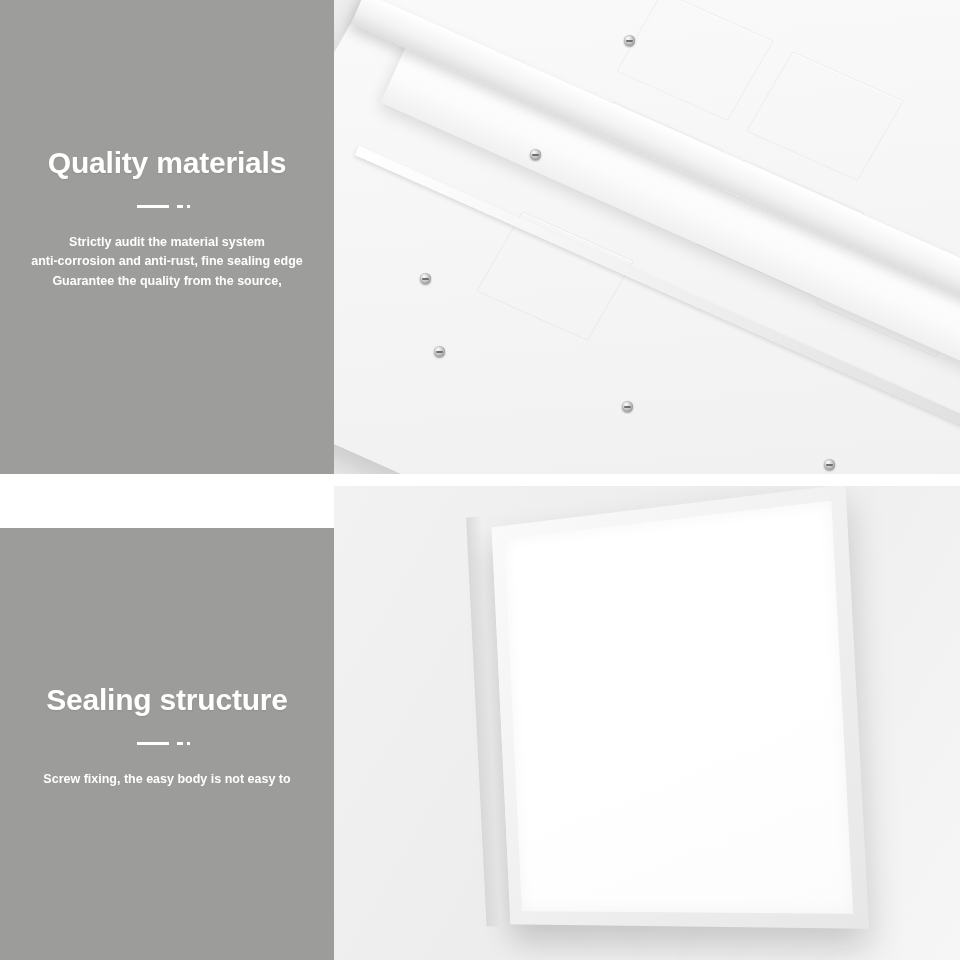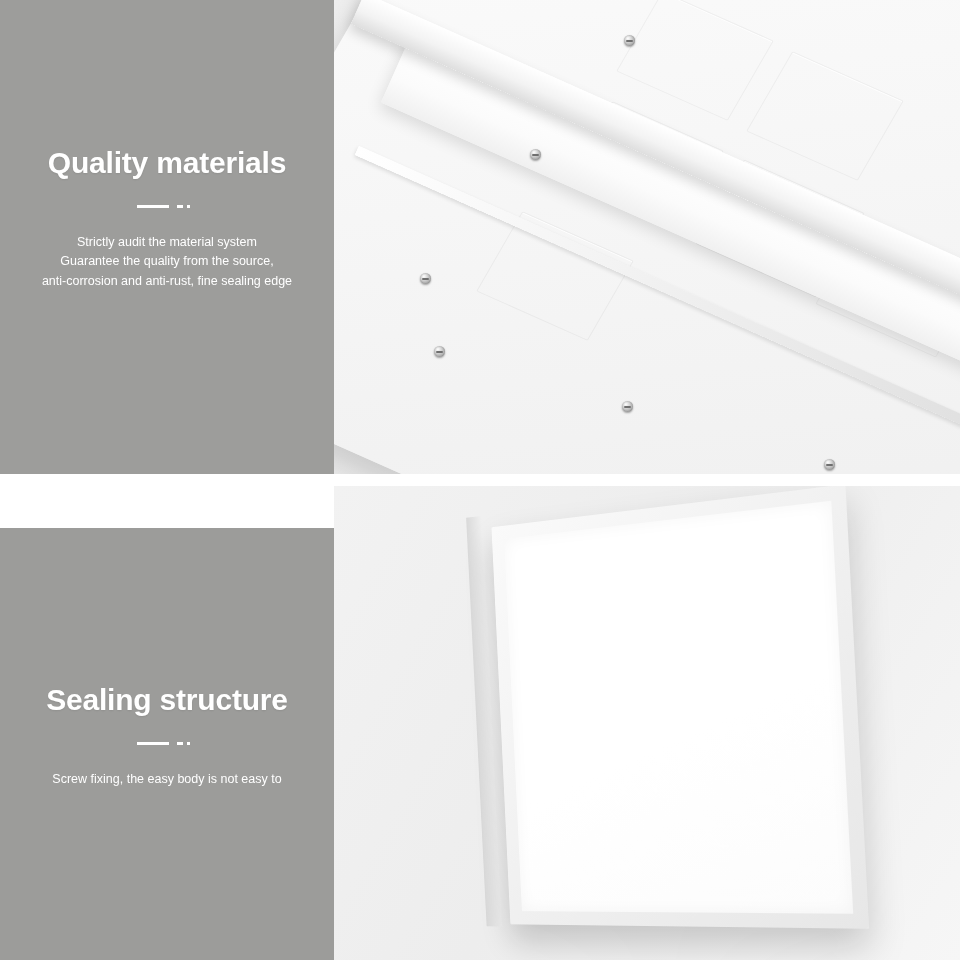--- a/index.html
+++ b/index.html
@@ -97,21 +97,21 @@
     height: 3px;
     background: #ffffff;
   }
 
   .body-text {
     margin: 22px auto 0 auto;
     width: 300px;
     font-size: 12.5px;
     line-height: 1.55;
     color: #ffffff;
-    font-weight: normal;
+    font-weight: bold;
   }
   .body-text .line { display: block; white-space: nowrap; }
 
   .img-col {
     position: relative;
     flex: 1 1 auto;
     height: 100%;
     overflow: hidden;
     background: #f2f2f2;
   }
@@ -240,22 +240,22 @@
     <div class="text-col">
       <div class="text-inner" style="top:146px;">
         <h2 class="headline">Quality materials</h2>
         <div class="rule">
           <span class="bar"></span>
             <span class="dot1"></span>
             <span class="dot2"></span>
         </div>
         <div class="body-text">
           <span class="line">Strictly audit the material system</span>
+          <span class="line">anti-corrosion and anti-rust, fine sealing edge</span>
           <span class="line">Guarantee the quality from the source,</span>
-          <span class="line">anti-corrosion and anti-rust, fine sealing edge</span>
         </div>
       </div>
     </div>
 
     <div class="img-col">
       <div class="top-scene">
         <div class="top-panel-back"></div>
         <div class="top-panel-body"></div>
 
         <div class="emboss" style="left:300px; top:10px; width:120px; height:90px; transform:rotate(24deg) skewX(-6deg);"></div>

